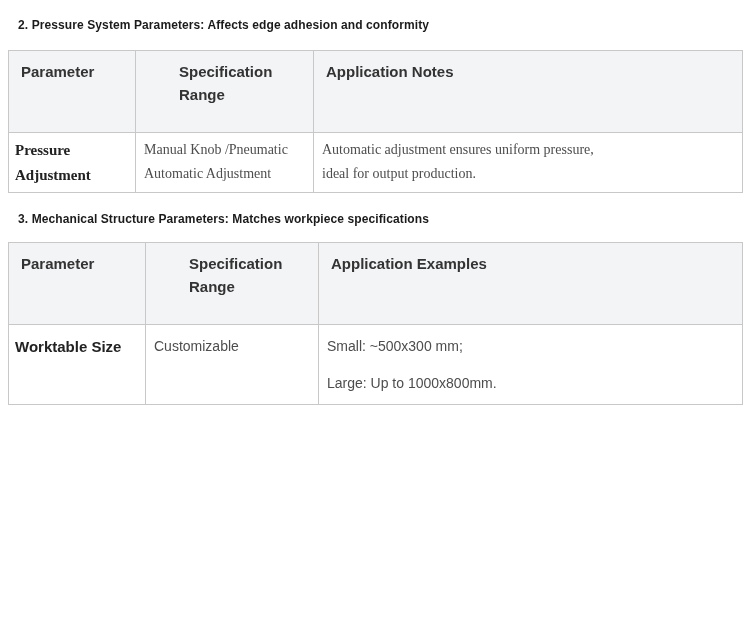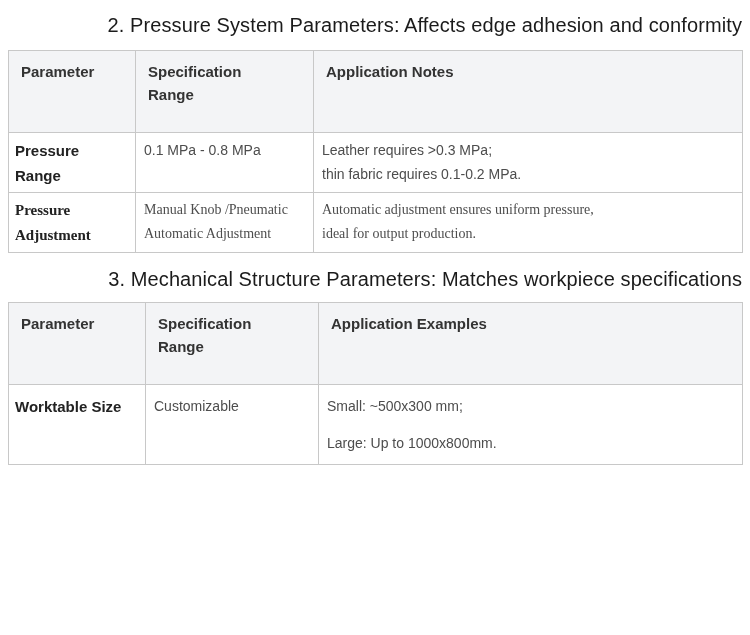--- a/index.html
+++ b/index.html
@@ -10,27 +10,26 @@
     width: 750px;
     height: 635px;
     font-family: "Liberation Sans", sans-serif;
     overflow: hidden;
   }
   .doc {
     padding: 15px 8px 0 8px;
     width: 750px;
   }
   .section-heading {
-    font-size: 20px;
-    font-weight: 400;
+    font-size: 12px;
+    font-weight: 700;
     color: #1b1b1b;
     line-height: 20px;
     margin: 0 0 0 10px;
     letter-spacing: 0.1px;
-    text-align: right;
   }
   table.spec-table {
     border-collapse: collapse;
     table-layout: fixed;
     width: 734px;
     border: 1px solid #c8c8c8;
   }
   table.t1 { margin-top: 15px; }
   .heading-mechanical { margin-top: 16px; }
   table.t2 { margin-top: 13px; }
@@ -44,21 +43,21 @@
   th {
     background: #f3f4f6;
     font-size: 15px;
     font-weight: 700;
     color: #333333;
     padding: 9px 8px 8px 12px;
     line-height: 23px;
     height: 82px;
   }
   
-  th.col-spec span { display: inline-block; max-width: 118px; }
+  th.col-spec span { display: inline-block; max-width: 118px; margin-left: 31px; }
 
   td.param {
     font-size: 15px;
     font-weight: 700;
     color: #222222;
     padding: 5px 2px 4px 6px;
   }
   td.param span { display: inline-block; }
   .t1 td.param span { max-width: 100px; }
   td.val {
@@ -101,30 +100,20 @@
         </th>
         <th class="col-spec">
           <span>Specification Range</span>
         </th>
         <th class="col-notes">
           <span>Application Notes</span>
         </th>
       </tr>
     </thead>
     <tbody>
-      <tr class="r1">
-        <td class="param">
-          <span>Pressure Range</span>
-        </td>
-        <td class="val">0.1 MPa - 0.8 MPa</td>
-        <td class="val">
-          <div>Leather requires &gt;0.3 MPa;</div>
-          <div>thin fabric requires 0.1-0.2 MPa.</div>
-        </td>
-      </tr>
       <tr class="r2">
         <td class="param">
           <span>Pressure Adjustment</span>
         </td>
         <td class="val">Manual Knob /Pneumatic Automatic Adjustment</td>
         <td class="val">
           <div>Automatic adjustment ensures uniform pressure,</div>
           <div>ideal for output production.</div>
         </td>
       </tr>

